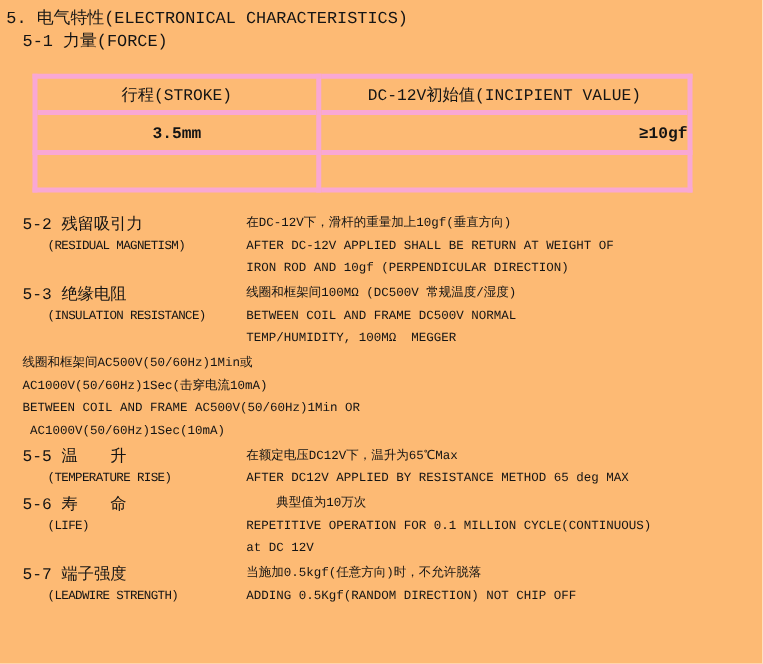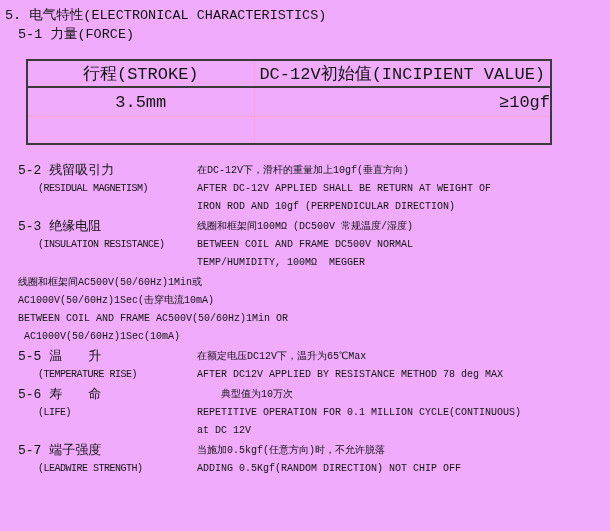--- a/index.html
+++ b/index.html
@@ -1,19 +1,19 @@
 <!DOCTYPE html>
 <html><head>
 <meta charset="utf-8">
 <style>
   html,body { margin:0; padding:0; background:#ffffff; }
   .page {
     position:relative;
     width:610px; height:531px;
-    background:#f0abfc;
+    background:#fdba74;
     color:#141414;
     font-family:"Liberation Mono","DejaVu Sans Mono",monospace;
     overflow:hidden;
   }
   .title {
     padding:6px 0 0 5px;
     font-size:13.5px;
     line-height:19px;
     white-space:pre;
   }
@@ -26,32 +26,32 @@
   table.force {
     margin:15px 0 0 26px;
     border-collapse:collapse;
     width:524px;
     table-layout:fixed;
     border:2px solid #3a3a3a;
   }
   table.force col.c1 { width:227px; }
   table.force col.c2 { width:297px; }
   table.force th, table.force td {
-    border:1px solid #f9a8d4;
+    border:4px solid #f9a8d4;
     font-weight:normal;
-    font-size:17px;
+    font-size:13px;
     padding:0;
     white-space:pre;
   }
   table.force th {
     height:25px;
     border-bottom:2px solid #3a3a3a;
     text-align:center;
   }
-  table.force td { height:28px; text-align:center; }
+  table.force td { height:28px; text-align:center;font-weight:bold; }
   table.force td.value { text-align:right; padding-left:64px; }
   table.force tr.empty td { height:26px; }
   .sections { margin:17px 0 0 18px; }
   .section { display:flex; margin-bottom:2px; }
   .sec-left { flex:0 0 179px; width:179px; font-size:13px; line-height:18px; }
   .sec-left .cn { white-space:pre; }
   .sec-left .en {
     padding-left:20px;
     font-size:10px;
     letter-spacing:-0.5px;
@@ -126,21 +126,21 @@
       </div>
     </div>
 
     <div class="section">
       <div class="sec-left">
         <div class="cn">5-5 温　　升</div>
         <div class="en">(TEMPERATURE RISE)</div>
       </div>
       <div class="sec-right">
         <div class="line">在额定电压DC12V下，温升为65℃Max</div>
-        <div class="line">AFTER DC12V APPLIED BY RESISTANCE METHOD 78 deg MAX</div>
+        <div class="line">AFTER DC12V APPLIED BY RESISTANCE METHOD 65 deg MAX</div>
       </div>
     </div>
 
     <div class="section">
       <div class="sec-left">
         <div class="cn">5-6 寿　　命</div>
         <div class="en">(LIFE)</div>
       </div>
       <div class="sec-right">
         <div class="line">    典型值为10万次</div>

